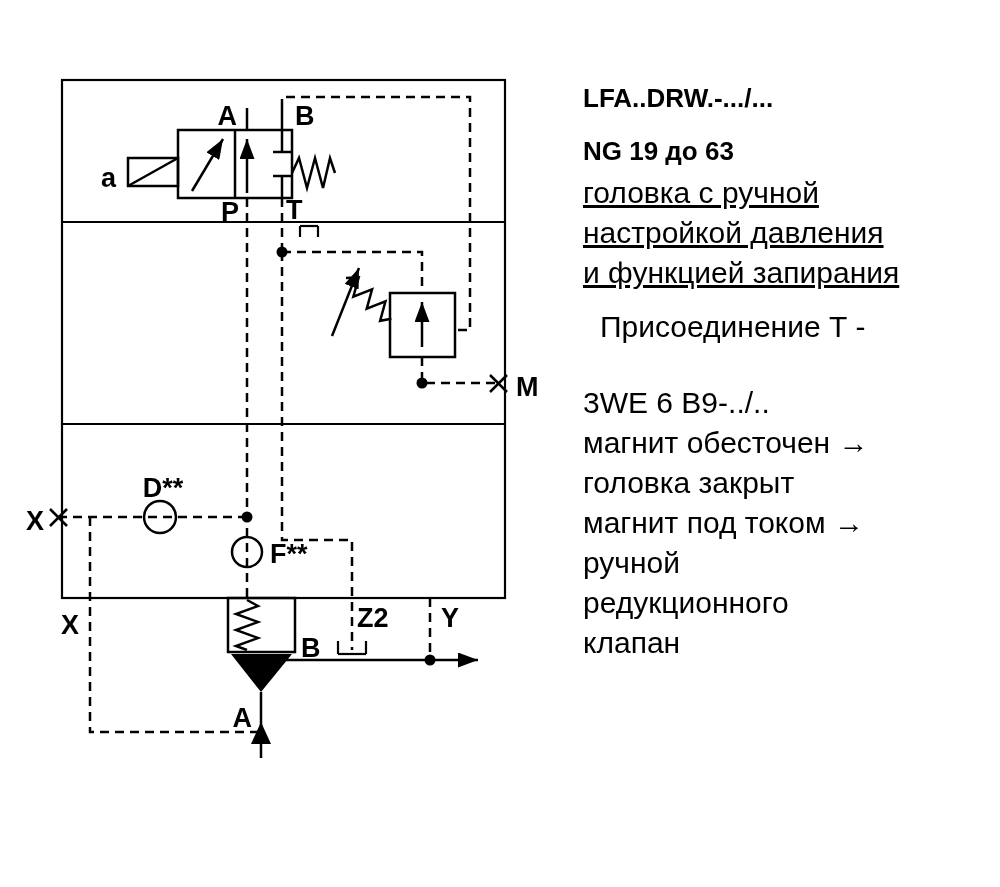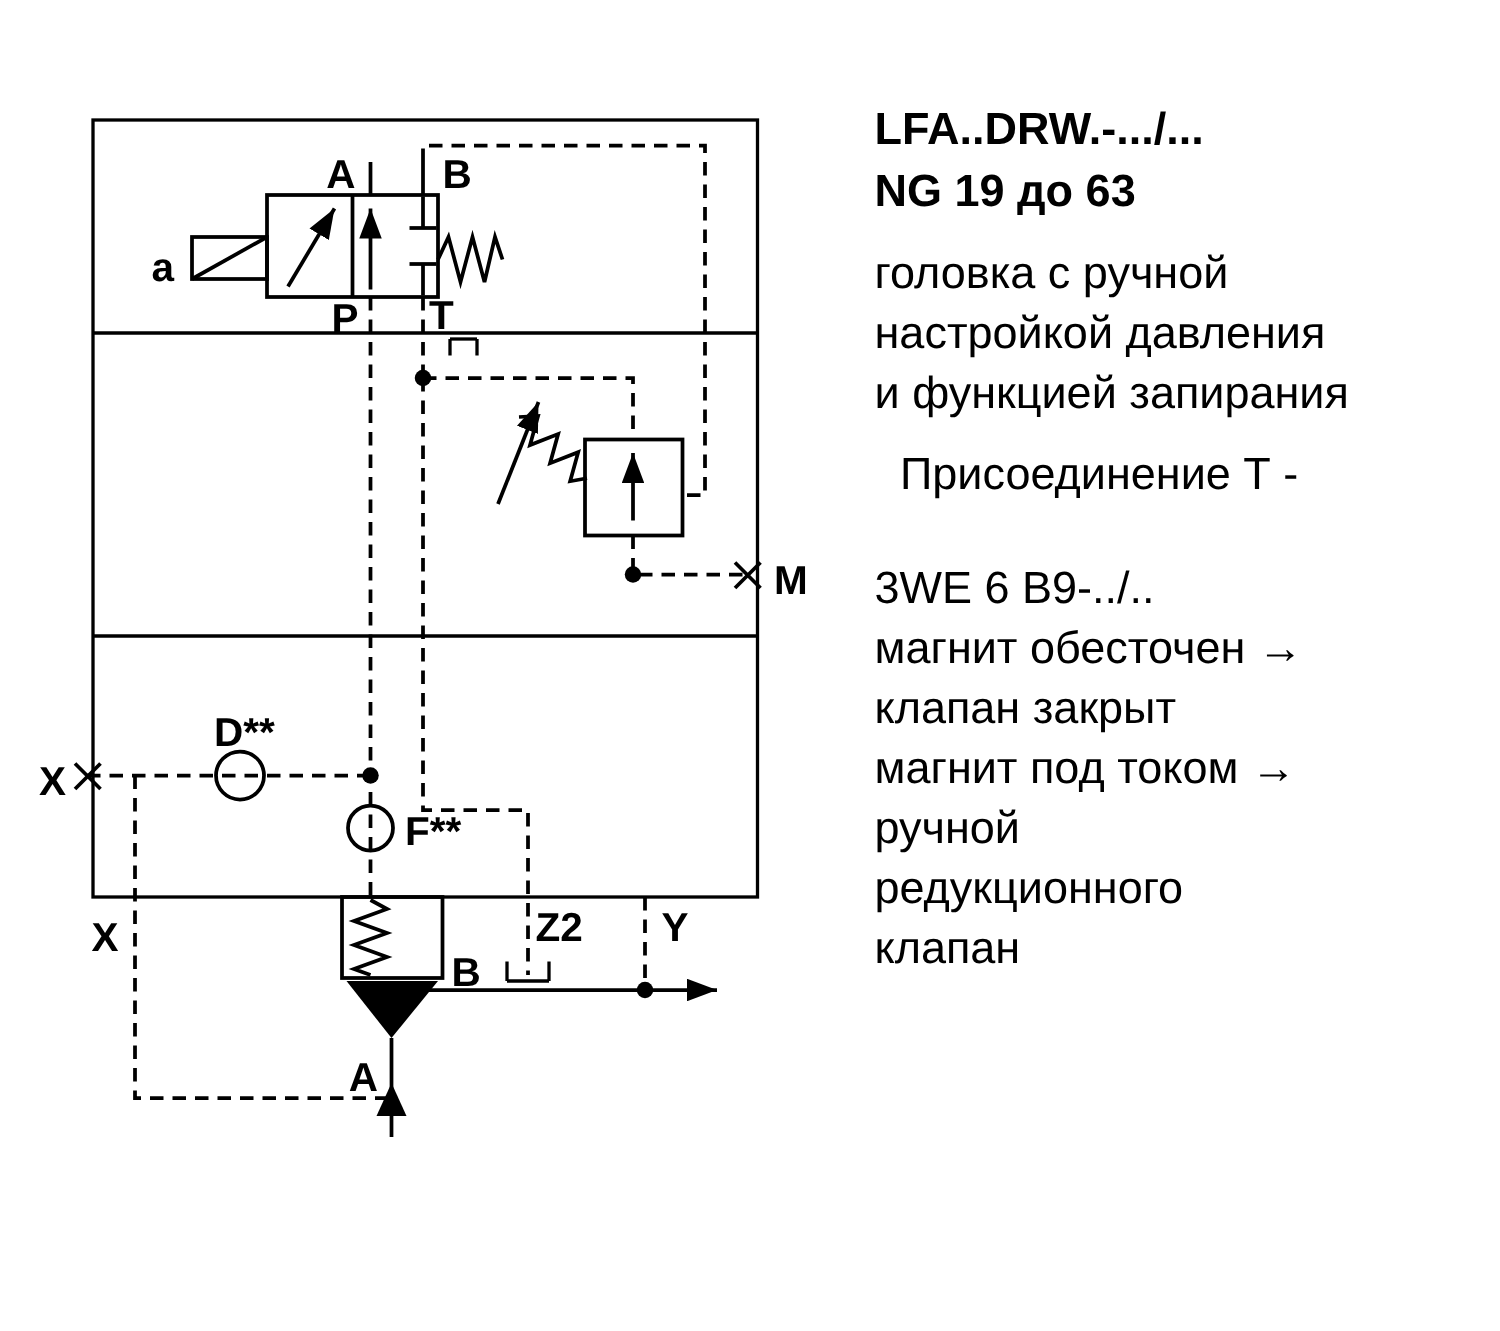--- a/index.html
+++ b/index.html
@@ -4,23 +4,23 @@
 <style>
   html,body{margin:0;padding:0;background:#fff;}
   .canvas{position:relative;width:1000px;height:887px;background:#fff;
           font-family:"Liberation Sans",sans-serif;color:#000;overflow:hidden;}
   svg{position:absolute;left:0;top:0;}
   .ln{stroke:#000;stroke-width:2.5;fill:none;stroke-linecap:butt;}
   .thin{stroke-width:2.2;}
   .dash{stroke-dasharray:9 6;}
   .lbl{font-family:"Liberation Sans",sans-serif;font-weight:bold;font-size:27px;fill:#000;}
   .panel{position:absolute;left:583px;top:66px;width:410px;}
-  .h{font-size:30px;font-weight:bold;line-height:41px;}
+  .h{font-size:26px;font-weight:bold;line-height:41px;margin-top:12px;}
   .b{font-size:30px;line-height:40px;}
-  .p1{margin-top:15px;}
+  .p1{margin-top:1px;text-decoration:underline;}
   .p2{margin-top:14px;margin-left:17px;}
   .p3{margin-top:36px;}
 </style>
 </head>
 <body>
 
 <div class="canvas">
 
   <svg width="1000" height="887" viewBox="0 0 1000 887">
     <defs>
@@ -138,21 +138,21 @@
       <div class="b">и функцией запирания</div>
     </div>
 
     <div class="p2">
       <div class="b">Присоединение Т -</div>
     </div>
 
     <div class="p3">
       <div class="b">3WE 6  B9-../..</div>
       <div class="b">магнит обесточен  →</div>
-      <div class="b">клапан закрыт</div>
+      <div class="b">головка закрыт</div>
       <div class="b">магнит под током  →</div>
       <div class="b">ручной</div>
       <div class="b">редукционного</div>
       <div class="b">клапан</div>
     </div>
   </div>
 
 </div>
 
 </body></html>

